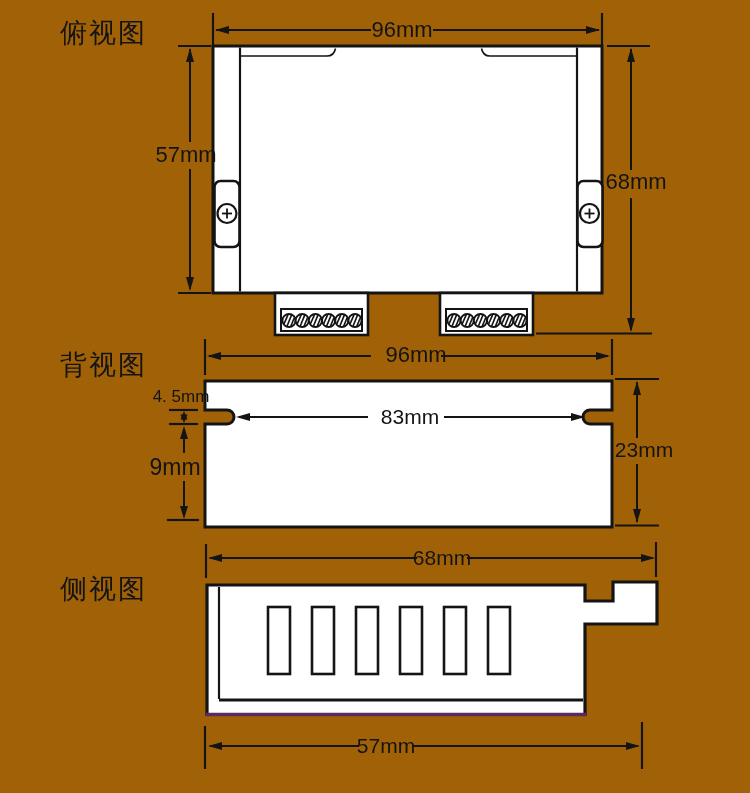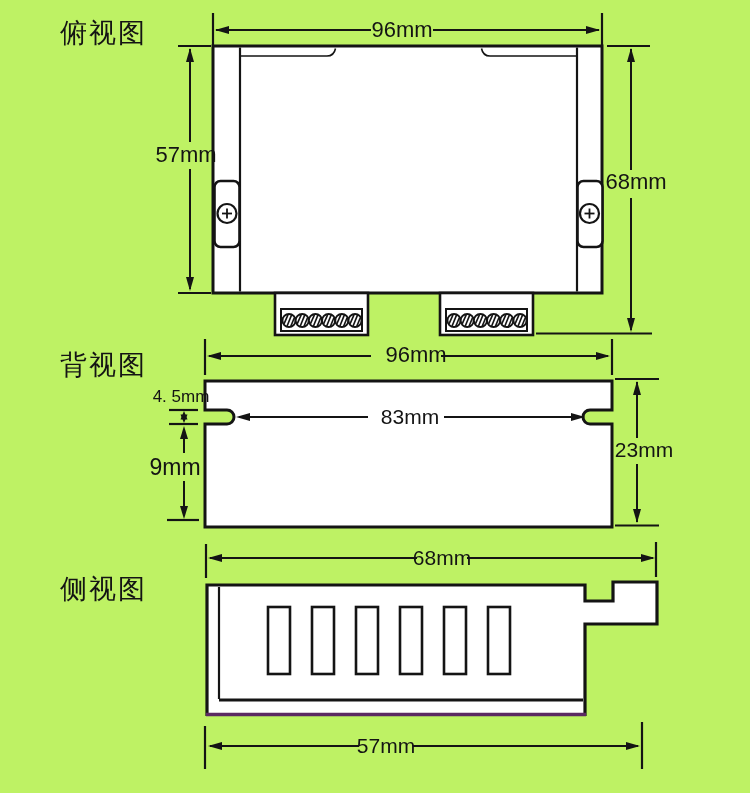--- a/index.html
+++ b/index.html
@@ -1,16 +1,16 @@
 <!DOCTYPE html>
 <html><head>
 <meta charset="utf-8">
 <style>
   html,body{margin:0;padding:0;background:#fff;}
-  #stage{position:relative;width:750px;height:793px;background:#bef264;overflow:hidden;
+  #stage{position:relative;width:750px;height:793px;background:#a16207;overflow:hidden;
          font-family:"Liberation Sans","DejaVu Sans",sans-serif;}
   svg{position:absolute;left:0;top:0;}
   
   .s3   {stroke:#141414;stroke-width:3;fill:#fff;}
   .s3n  {stroke:#141414;stroke-width:3.2;fill:none;}
   .s3w  {stroke:#141414;stroke-width:3.2;fill:#fff;}
   .s25  {stroke:#141414;stroke-width:2.6;fill:#fff;}
   .s2   {stroke:#141414;stroke-width:2;fill:#fff;}
   .s2n  {stroke:#141414;stroke-width:2.2;fill:none;}
   .thin {stroke:#141414;stroke-width:1.6;fill:none;}

